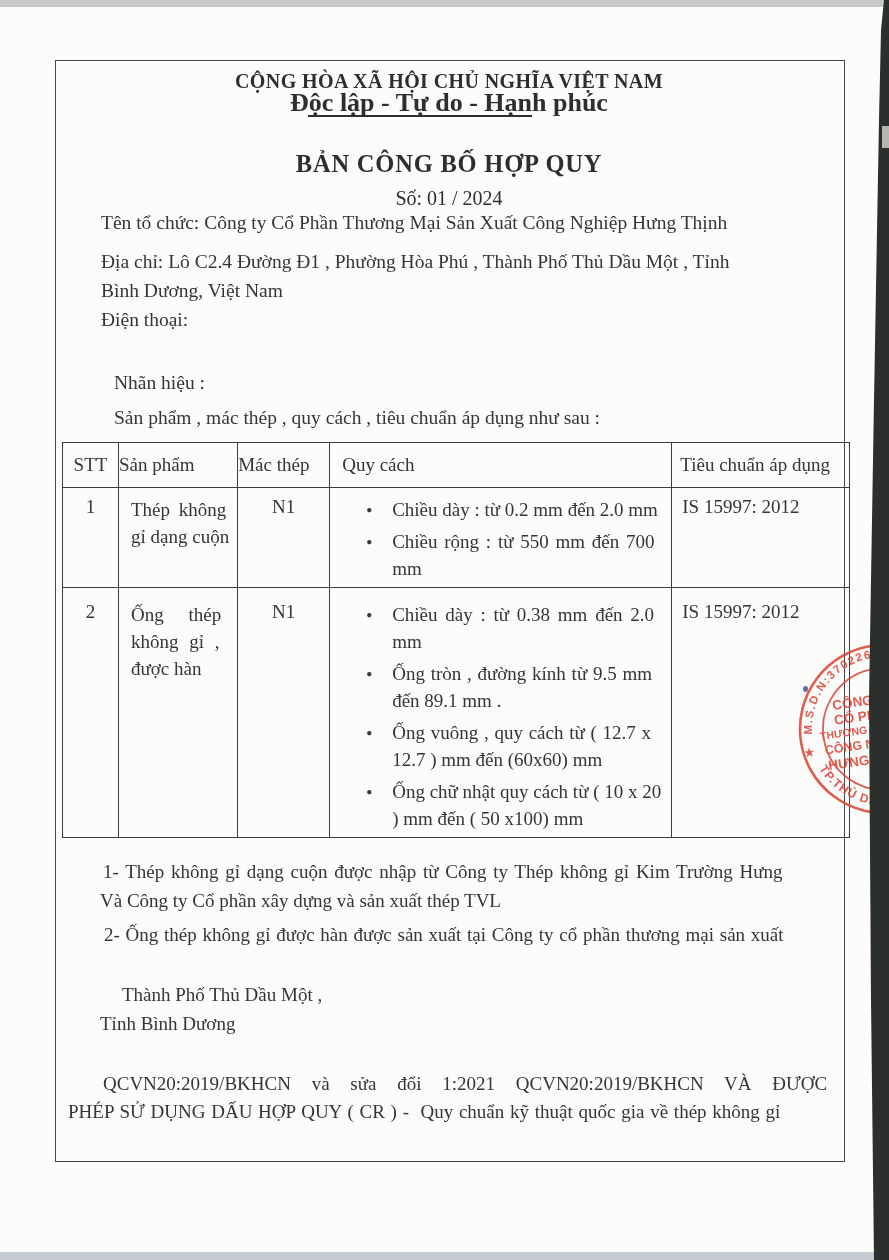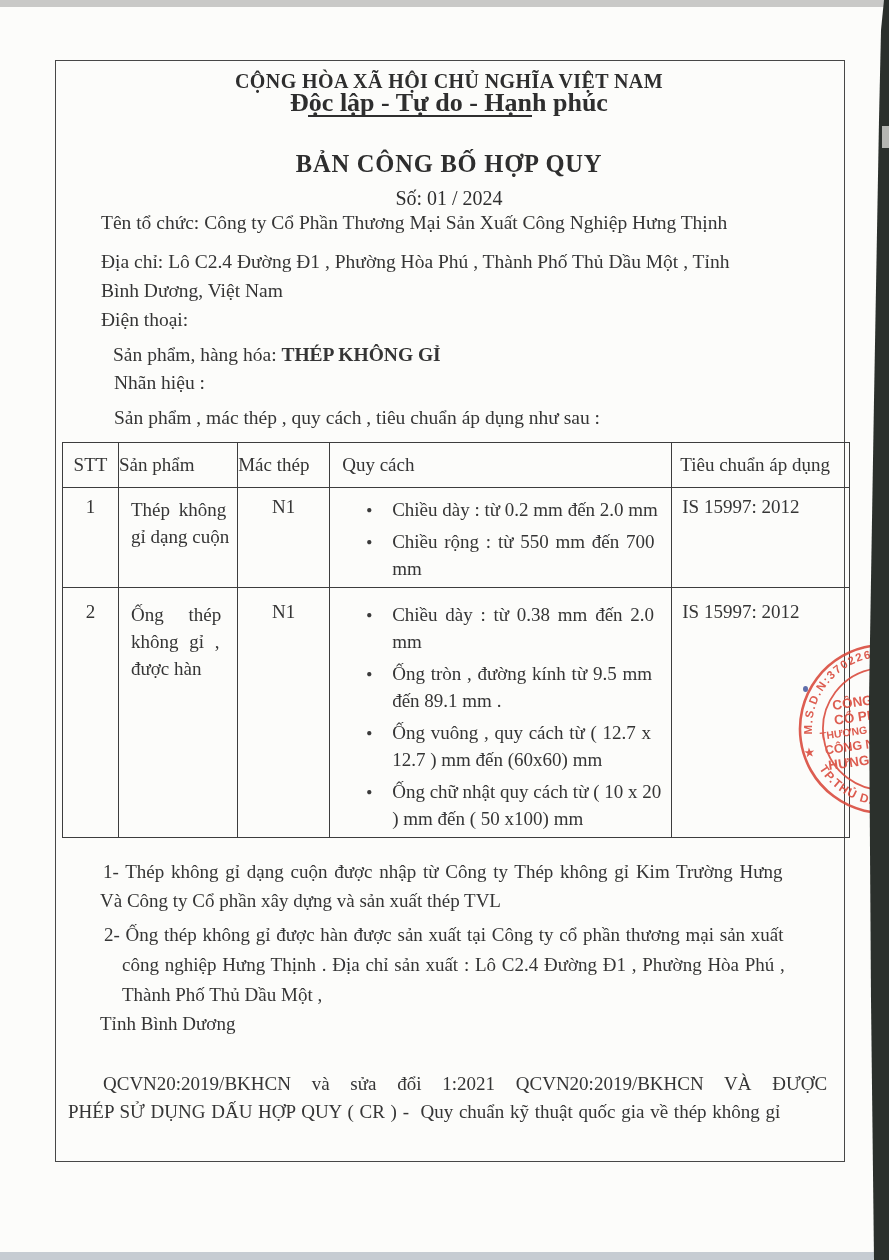--- a/index.html
+++ b/index.html
@@ -68,21 +68,20 @@
   <div class="abs hdr national">CỘNG HÒA XÃ HỘI CHỦ NGHĨA VIỆT NAM</div>
   <div class="abs hdr motto">Độc lập - Tự do - Hạnh phúc</div>
   <div class="abs motto-line"></div>
   <div class="abs hdr doc-title">BẢN CÔNG BỐ HỢP QUY</div>
   <div class="abs hdr doc-num">Số: 01 / 2024</div>
 
   <div class="abs info line" style="left:101px;top:212px;">Tên tổ chức: Công ty Cổ Phần Thương Mại Sản Xuất Công Nghiệp Hưng Thịnh</div>
   <div class="abs info line" style="left:101px;top:251px;">Địa chỉ: Lô C2.4 Đường Đ1 , Phường Hòa Phú , Thành Phố Thủ Dầu Một , Tỉnh</div>
   <div class="abs info line" style="left:101px;top:280px;">Bình Dương, Việt Nam</div>
   <div class="abs info line" style="left:101px;top:309px;">Điện thoại:</div>
-  <div class="abs info line" style="left:113px;top:344px;"><span>Sản phẩm, hàng hóa: </span><span class="bold">THÉP KHÔNG GỈ</span></div>
   <div class="abs info line" style="left:114px;top:372px;">Nhãn hiệu :</div>
   <div class="abs info line" style="left:114px;top:407px;">Sản phẩm , mác thép , quy cách , tiêu chuẩn áp dụng như sau :</div>
 
   <table class="spec-table">
     <colgroup>
       <col style="width:56px">
         <col style="width:115px">
         <col style="width:92px">
       <col style="width:330px">
         <col style="width:178px">
@@ -152,21 +151,20 @@
         </div>
       </td>
       <td class="ts-cell pt2">IS 15997: 2012</td>
     </tr>
   </tbody>
     </table>
 
   <div class="abs note line ws2" style="left:103px;top:861px;">1- Thép không gỉ dạng cuộn được nhập từ Công ty Thép không gỉ Kim Trường Hưng</div>
   <div class="abs note line" style="left:100px;top:890px;">Và Công ty Cổ phần xây dựng và sản xuất thép TVL</div>
   <div class="abs note line ws1" style="left:104px;top:924px;">2- Ống thép không gỉ được hàn được sản xuất tại Công ty cổ phần thương mại sản xuất</div>
-  <div class="abs note line ws1" style="left:122px;top:954px;">công nghiệp Hưng Thịnh . Địa chỉ sản xuất : Lô C2.4 Đường Đ1 , Phường Hòa Phú ,</div>
   <div class="abs note line" style="left:122px;top:984px;">Thành Phố Thủ Dầu Một ,</div>
   <div class="abs note line" style="left:100px;top:1013px;">Tỉnh Bình Dương</div>
   <div class="abs note line ws16" style="left:103px;top:1073px;">QCVN20:2019/BKHCN và sửa đổi 1:2021 QCVN20:2019/BKHCN VÀ ĐƯỢC</div>
   <div class="abs note line ws1" style="left:68px;top:1101px;">PHÉP SỬ DỤNG DẤU HỢP QUY ( CR ) -  Quy chuẩn kỹ thuật quốc gia về thép không gỉ</div>
 
   <svg class="abs seal" width="190" height="190" viewBox="0 0 190 190">
     <g transform="rotate(-8 89 87)" fill="none" stroke="#d9483a">
       <circle cx="89" cy="87" r="84" stroke-width="2.6"></circle>
       <circle cx="89" cy="87" r="61" stroke-width="1.8"></circle>
       <path id="arcTop" d="M 17 87 A 72 72 0 1 1 161 87" stroke="none"></path>

